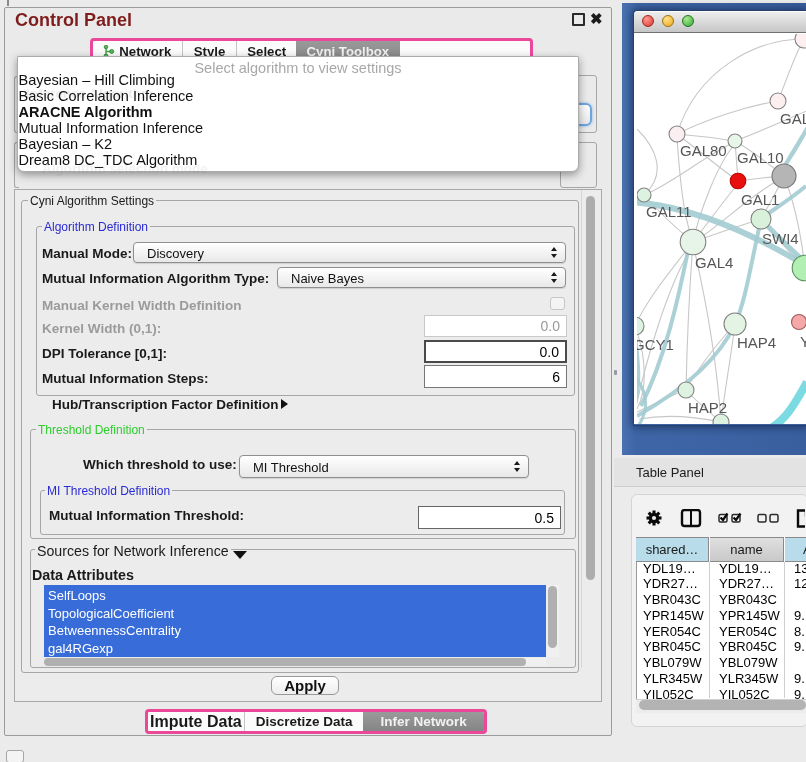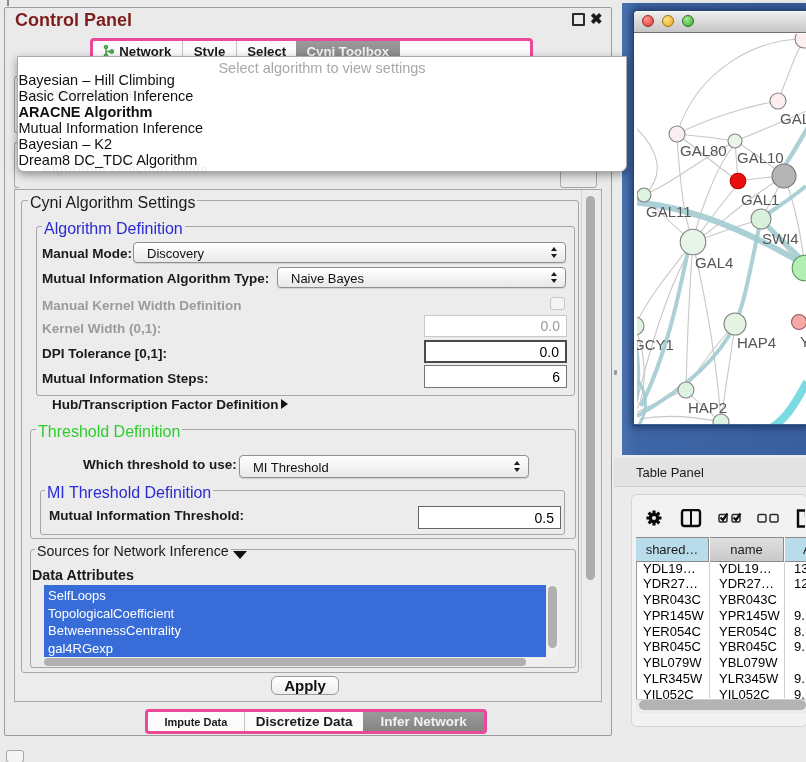--- a/index.html
+++ b/index.html
@@ -18,30 +18,30 @@
   .tab.first{border-left:none;}
   .tab.sel{background:linear-gradient(#9a9a9a,#858585);color:#f2f2f2;border-left:none;}
   .topbar{left:90px;top:38px;width:437px;height:20px;}
   .botbar{left:145px;top:709px;width:336px;height:19px;}
   
   .spanel{left:14px;top:189px;width:586px;height:511px;border:1px solid #a8a8a8;background:#ececec;}
   .sbar-track{left:581px;top:190px;width:19px;height:478px;background:#ececec;border-left:1px solid #d5d5d5;}
   .sbar-thumb{left:586px;top:196px;width:9px;height:384px;background:#adadad;border-radius:5px;}
   
   .grp{border:1px solid #a6a6a6;border-radius:3px;}
-  .grp-title{position:absolute;top:-7px;font-size:16px;background:#ececec;padding:0 2px;white-space:nowrap;}
+  .grp-title{position:absolute;top:-7px;font-size:12px;background:#ececec;padding:0 2px;white-space:nowrap;}
   .lbl{font-size:13.5px;font-weight:bold;color:#1a1a1a;white-space:nowrap;}
   .lbl.dis{color:#9b9b9b;}
   .combo{border:1px solid #8f8f8f;border-radius:4px;background:linear-gradient(#ffffff,#e8e8e8);box-shadow:0 1px 1px rgba(0,0,0,0.12);}
   .combo .ct{position:absolute;left:13px;top:50%;transform:translateY(-50%);font-size:13px;color:#111;}
   .arr{position:absolute;width:0;height:0;}
   .fld{background:#fff;font-size:14px;box-sizing:border-box;}
   .fld span{position:absolute;right:6px;top:50%;transform:translateY(-50%);}
   
-  .popup{left:17px;top:56px;width:560px;height:114px;background:#fff;border:1px solid #ababab;border-radius:1px 1px 7px 7px;box-shadow:0 3px 9px rgba(0,0,0,0.38);z-index:30;padding-left:48px;}
+  .popup{left:17px;top:56px;width:560px;height:114px;background:#fff;border:1px solid #ababab;border-radius:1px 1px 7px 7px;box-shadow:0 3px 9px rgba(0,0,0,0.38);z-index:30;}
   .popup .prompt{position:absolute;left:0;top:3px;width:100%;text-align:center;font-size:14.5px;color:#a8a8a8;}
   .popup .items{position:absolute;left:0.5px;top:15px;font-size:14.5px;color:#111;line-height:16.1px;white-space:nowrap;}
   
   .bluewin{left:622px;top:3px;width:184px;height:452px;background:linear-gradient(90deg,#4a72b1 0px,#3e66a6 14px,#3a5f9f 100%);}
   .macwin{left:633px;top:10px;width:173px;height:414px;border:1px solid #24406e;border-right:none;box-shadow:0 0 9px 1px rgba(8,18,48,0.55);border-top-left-radius:4px;}
   .mactitle{position:absolute;left:0;top:0;width:172px;height:21px;background:linear-gradient(#efefef,#c6c6c6);border-bottom:1px solid #707070;border-top-left-radius:4px;box-shadow:inset 0 1px 0 #fbfbfb;}
   .tl{position:absolute;top:3.5px;width:12px;height:12px;border-radius:50%;box-sizing:border-box;}
   .canvas{position:absolute;left:0;top:22px;width:172px;height:391px;background:#fff;overflow:hidden;}
   
   .tp-bar{left:614px;top:458px;width:192px;height:28px;background:#e3e3e3;border-bottom:1px solid #cccccc;}
@@ -149,21 +149,21 @@
   <div class="abs" style="left:233px;top:551px;width:0;height:0;border-left:7px solid transparent;border-right:7px solid transparent;border-top:8px solid #111;"></div>
   <div class="abs" style="left:44px;top:585px;width:502px;height:72px;background:#386cd8;color:#fff;font-size:13px;line-height:17.6px;padding:2px 0 0 4px;box-sizing:border-box;">SelfLoops<br>TopologicalCoefficient<br>BetweennessCentrality<br>gal4RGexp</div>
   <div class="abs" style="left:547px;top:585px;width:12px;height:72px;background:#f0f0f0;"></div>
   <div class="abs" style="left:548px;top:586px;width:9px;height:62px;background:#b0b0b0;border-radius:5px;"></div>
   <div class="abs" style="left:44px;top:658px;width:502px;height:8px;background:#f0f0f0;"></div>
   <div class="abs" style="left:44px;top:658px;width:482px;height:8px;background:#b0b0b0;border-radius:4px;"></div>
 
   <div class="abs" style="left:271px;top:676px;width:66px;height:17px;border:1px solid #999;border-radius:6px;background:linear-gradient(#ffffff,#ededed);display:flex;align-items:center;justify-content:center;font-size:15px;font-weight:bold;color:#111;">Apply</div>
 
   <div class="abs tabbar botbar">
-    <div class="tab first bold" style="width:96px;font-size:11px;">Impute Data</div>
+    <div class="tab first bold" style="width:96px;font-size:16px;">Impute Data</div>
     <div class="tab bold" style="width:119px;font-size:13.5px;">Discretize Data</div>
     <div class="tab sel bold" style="width:121px;font-size:13.5px;">Infer Network</div>
   </div>
 
   <div class="abs" style="left:6px;top:750px;width:16px;height:11px;border:1px solid #a5a5a5;border-radius:3px;background:#f4f4f4;"></div>
 
   <div class="abs popup">
     <div class="prompt">Select algorithm to view settings</div>
     <div style="position:absolute;left:8px;top:29px;font-size:13.5px;font-weight:bold;color:rgba(70,70,70,0.10);white-space:nowrap;">Inference Algorithm</div>
     <div style="position:absolute;left:24px;top:104px;font-size:13.5px;font-weight:bold;color:rgba(70,70,70,0.07);white-space:nowrap;">Algorithm selection mode</div>

